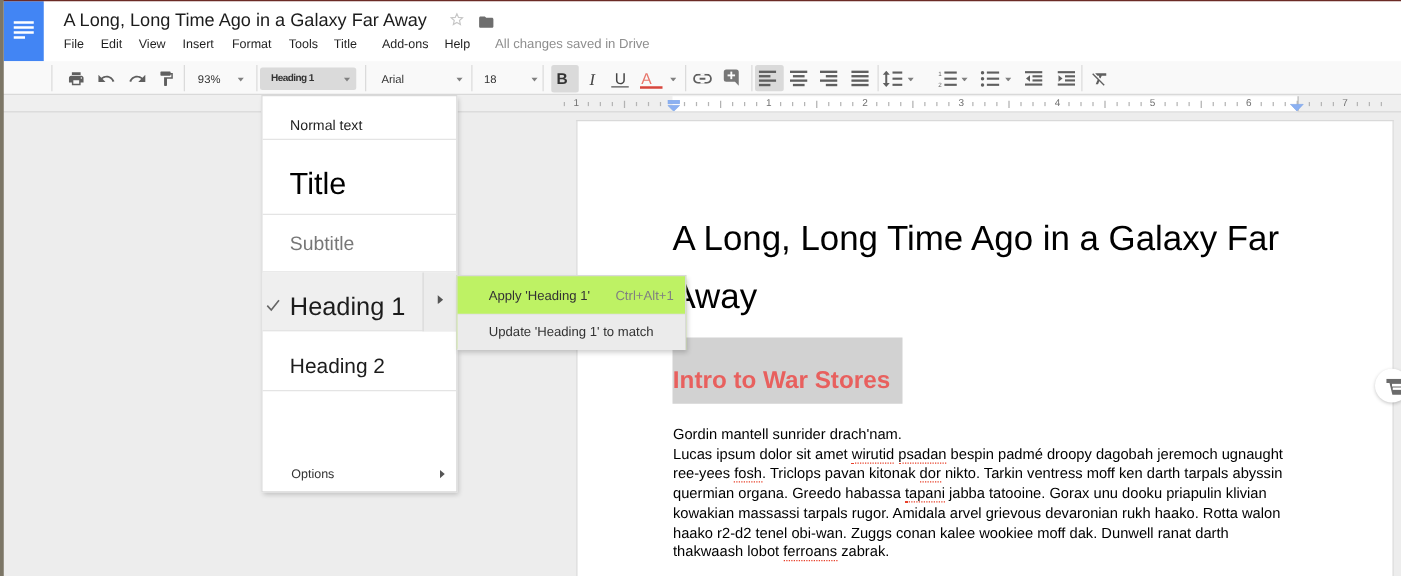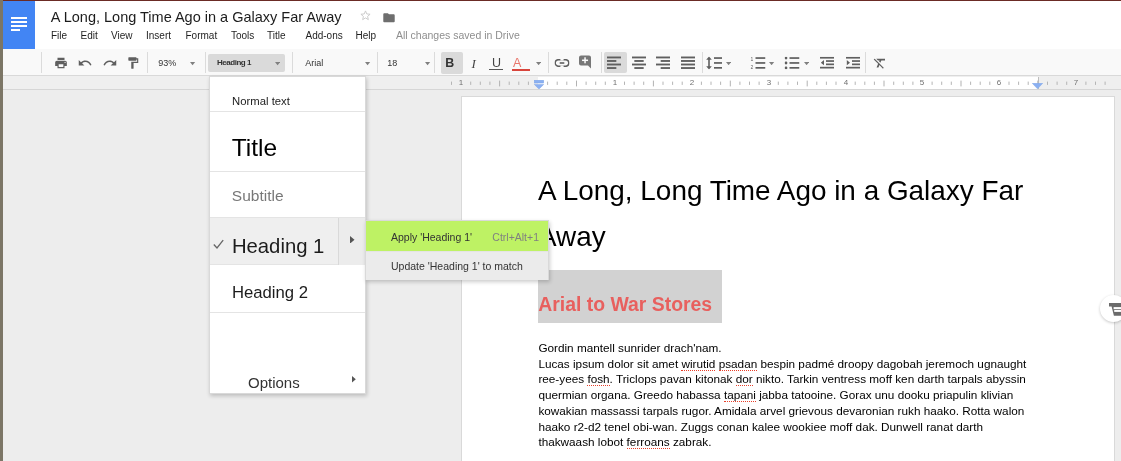--- a/index.html
+++ b/index.html
@@ -12,21 +12,21 @@
 .ddrow { position:absolute; left:0; width:100%; border-bottom:1px solid #e4e4e4; }
 .ddtxt { position:absolute; left:24px; }
 </style></head><body>
 
 <div class="abs" style="left:0;top:90px;width:1121px;height:371px;background:#ededed"></div>
 
 <div class="abs" style="left:461px;top:96px;width:654px;height:365px;background:#fff;border:1px solid #d9d9d9;border-bottom:none"></div>
 
 <div class="abs" style="left:538px;top:168.3px;width:520px;font-size:27.9px;line-height:45.5px;color:#000">A Long, Long Time Ago in a Galaxy Far Away</div>
 <div class="abs" style="left:538px;top:270px;width:184px;height:53px;background:#d2d2d2"></div>
-<div class="abs" style="left:538.3px;top:292.7px;font-size:19.4px;font-weight:bold;color:#e8605e">Arial to War Stores</div>
+<div class="abs" style="left:538.3px;top:292.7px;font-size:19.4px;font-weight:bold;color:#e8605e">Intro to War Stores</div>
 <div class="abs" style="left:538.4px;top:340px;width:510px;font-size:11.75px;line-height:15.7px;color:#000">Gordin mantell sunrider drach'nam.<br>Lucas ipsum dolor sit amet <span class="sp">wirutid</span> <span class="sp">psadan</span> bespin padmé droopy dagobah jeremoch ugnaught<br>ree-yees <span class="sp">fosh</span>. Triclops pavan kitonak <span class="sp">dor</span> nikto. Tarkin ventress moff ken darth tarpals abyssin<br>quermian organa. Greedo habassa <span class="sp">tapani</span> jabba tatooine. Gorax unu dooku priapulin klivian<br>kowakian massassi tarpals rugor. Amidala arvel grievous devaronian rukh haako. Rotta walon<br>haako r2-d2 tenel obi-wan. Zuggs conan kalee wookiee moff dak. Dunwell ranat darth<br>thakwaash lobot <span class="sp">ferroans</span> zabrak.</div>
 
 <div class="abs" style="left:1099.5px;top:294.5px;width:27px;height:27px;border-radius:50%;background:#fff;box-shadow:0 1px 3px rgba(0,0,0,0.22)"></div>
 <div class="abs" style="left:1109px;top:302.6px;line-height:0"><svg width="13" height="13" viewBox="0 0 13 13">
       <path d="M0 0 h13 v3.4 h-13 z M2.6 3.4 h10.4 v9.4 h-8.1 z" fill="#6b6b6b"></path>
       <rect x="4.6" y="4.1" width="7.6" height="2.1" fill="#fff"></rect>
       <rect x="5.2" y="7.0" width="7" height="1.9" fill="#fff"></rect>
     </svg></div>
 
 <div class="abs" style="left:0;top:76px;width:1121px;height:14px;background:#efefef;border-bottom:1px solid #d6d6d6">
@@ -289,21 +289,21 @@
   <span class="ddtxt" style="left:21.9px;top:17.1px;font-size:20.3px;color:#1c1c1c">Heading 1</span>
   <div class="abs" style="right:0;top:0;width:27.5px;height:46.5px;background:#ececec;border-left:1px solid #d9d9d9"></div>
   <svg class="abs" style="left:140px;top:17.4px" width="4.5" height="7.6" viewBox="0 0 4.5 7.6">
         <polygon points="0,0 0,7.6 4.5,3.8" fill="#555"></polygon>
       </svg>
 </div>
 <div class="ddrow" style="top:187.8px;height:48px">
       <span class="ddtxt" style="left:21.9px;top:18.6px;font-size:16.7px;color:#1c1c1c">Heading 2</span>
     </div>
 <div class="ddrow" style="top:285.5px;height:32.5px;border-bottom:none">
-      <span class="ddtxt" style="left:38px;top:11.5px;font-size:15px;color:#333">Options</span>
+      <span class="ddtxt" style="left:23px;top:11.5px;font-size:10px;color:#333">Options</span>
   <svg class="abs" style="left:142px;top:13.6px" width="3.8" height="6.6" viewBox="0 0 3.8 6.6">
         <polygon points="0,0 0,6.6 3.8,3.3" fill="#555"></polygon>
       </svg>
 </div>
 </div>
 
 <div class="abs" style="left:365px;top:220px;width:184px;height:60px;background:#bef264;border:1px solid #d9d9d9;box-shadow:1px 2px 4px rgba(0,0,0,0.2)">
 <div class="abs" style="left:0;top:0;width:100%;height:31px;border-bottom:1px solid #e4e4e4">
   <span class="abs" style="left:25px;top:9.5px;font-size:10.5px;color:#333">Apply 'Heading 1'</span>
   <span class="abs" style="right:9px;top:9.5px;font-size:10.5px;color:#808080">Ctrl+Alt+1</span>

